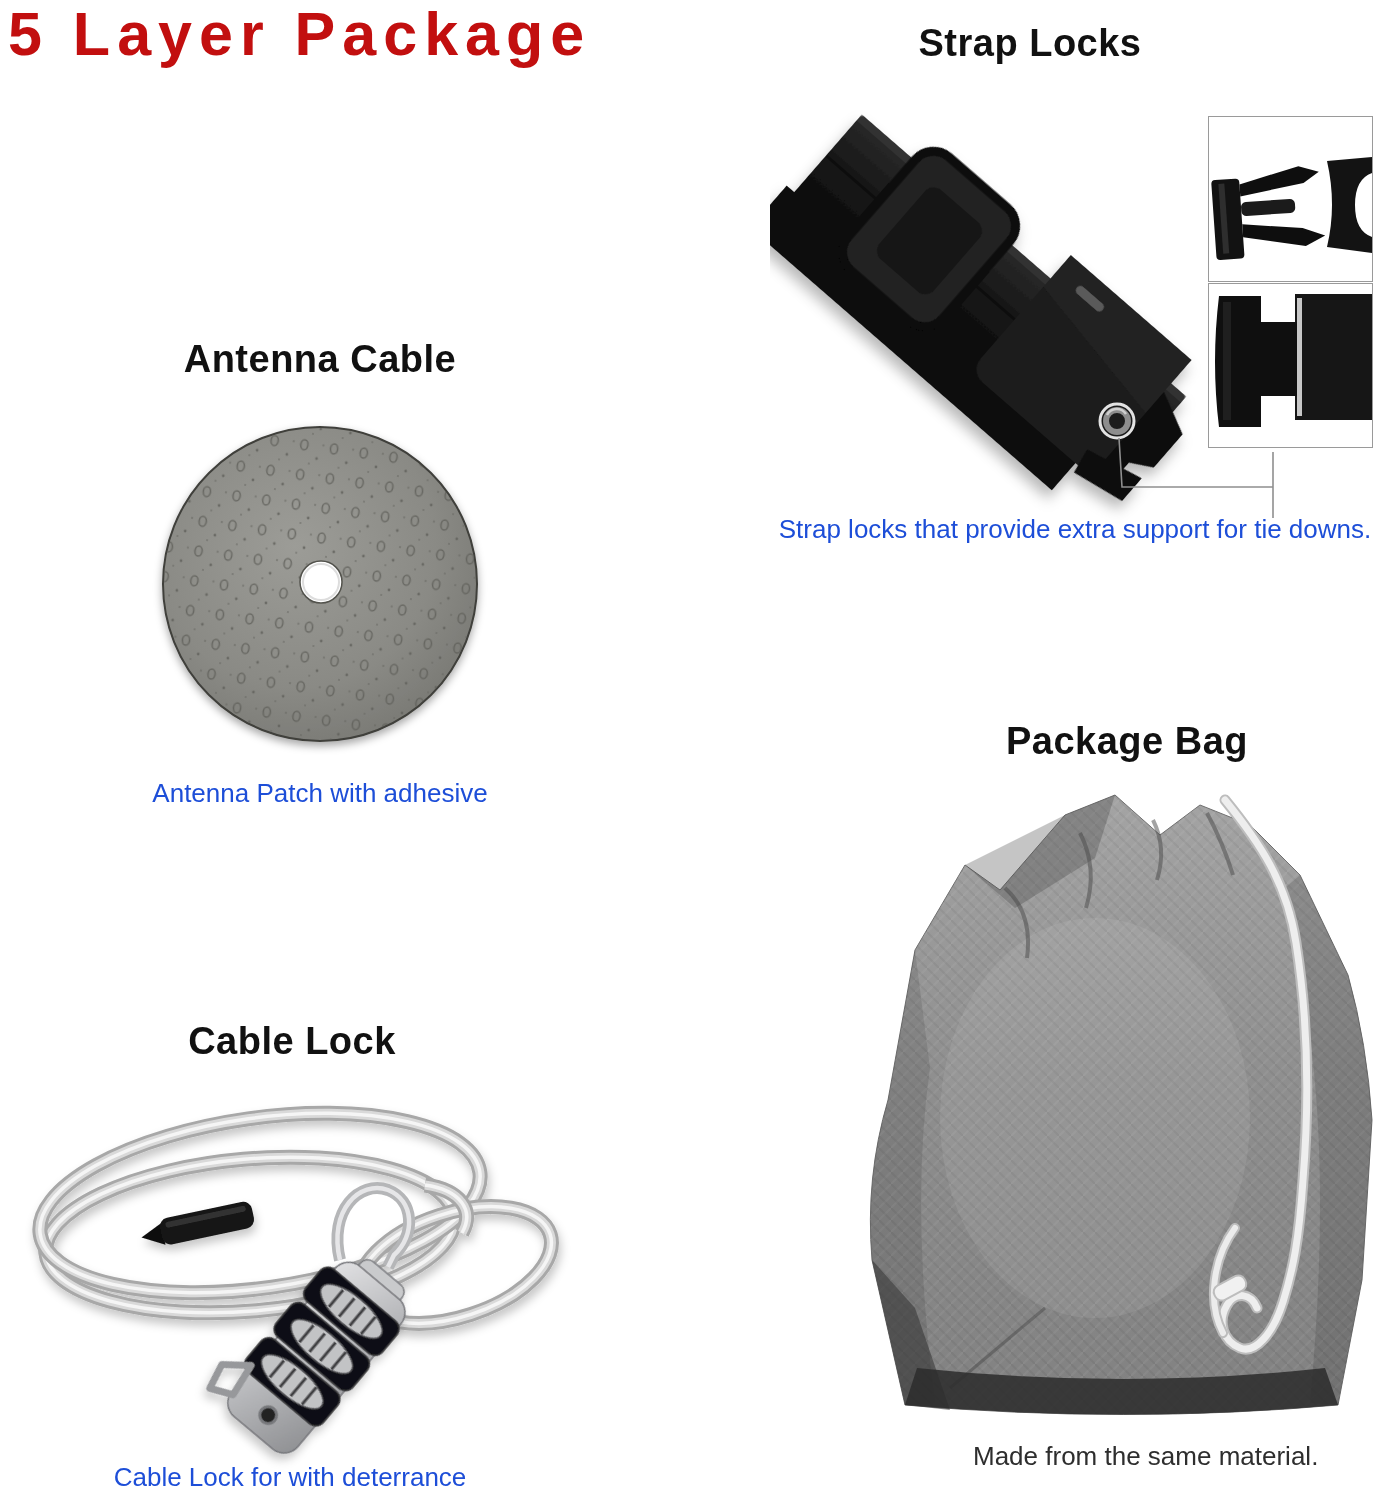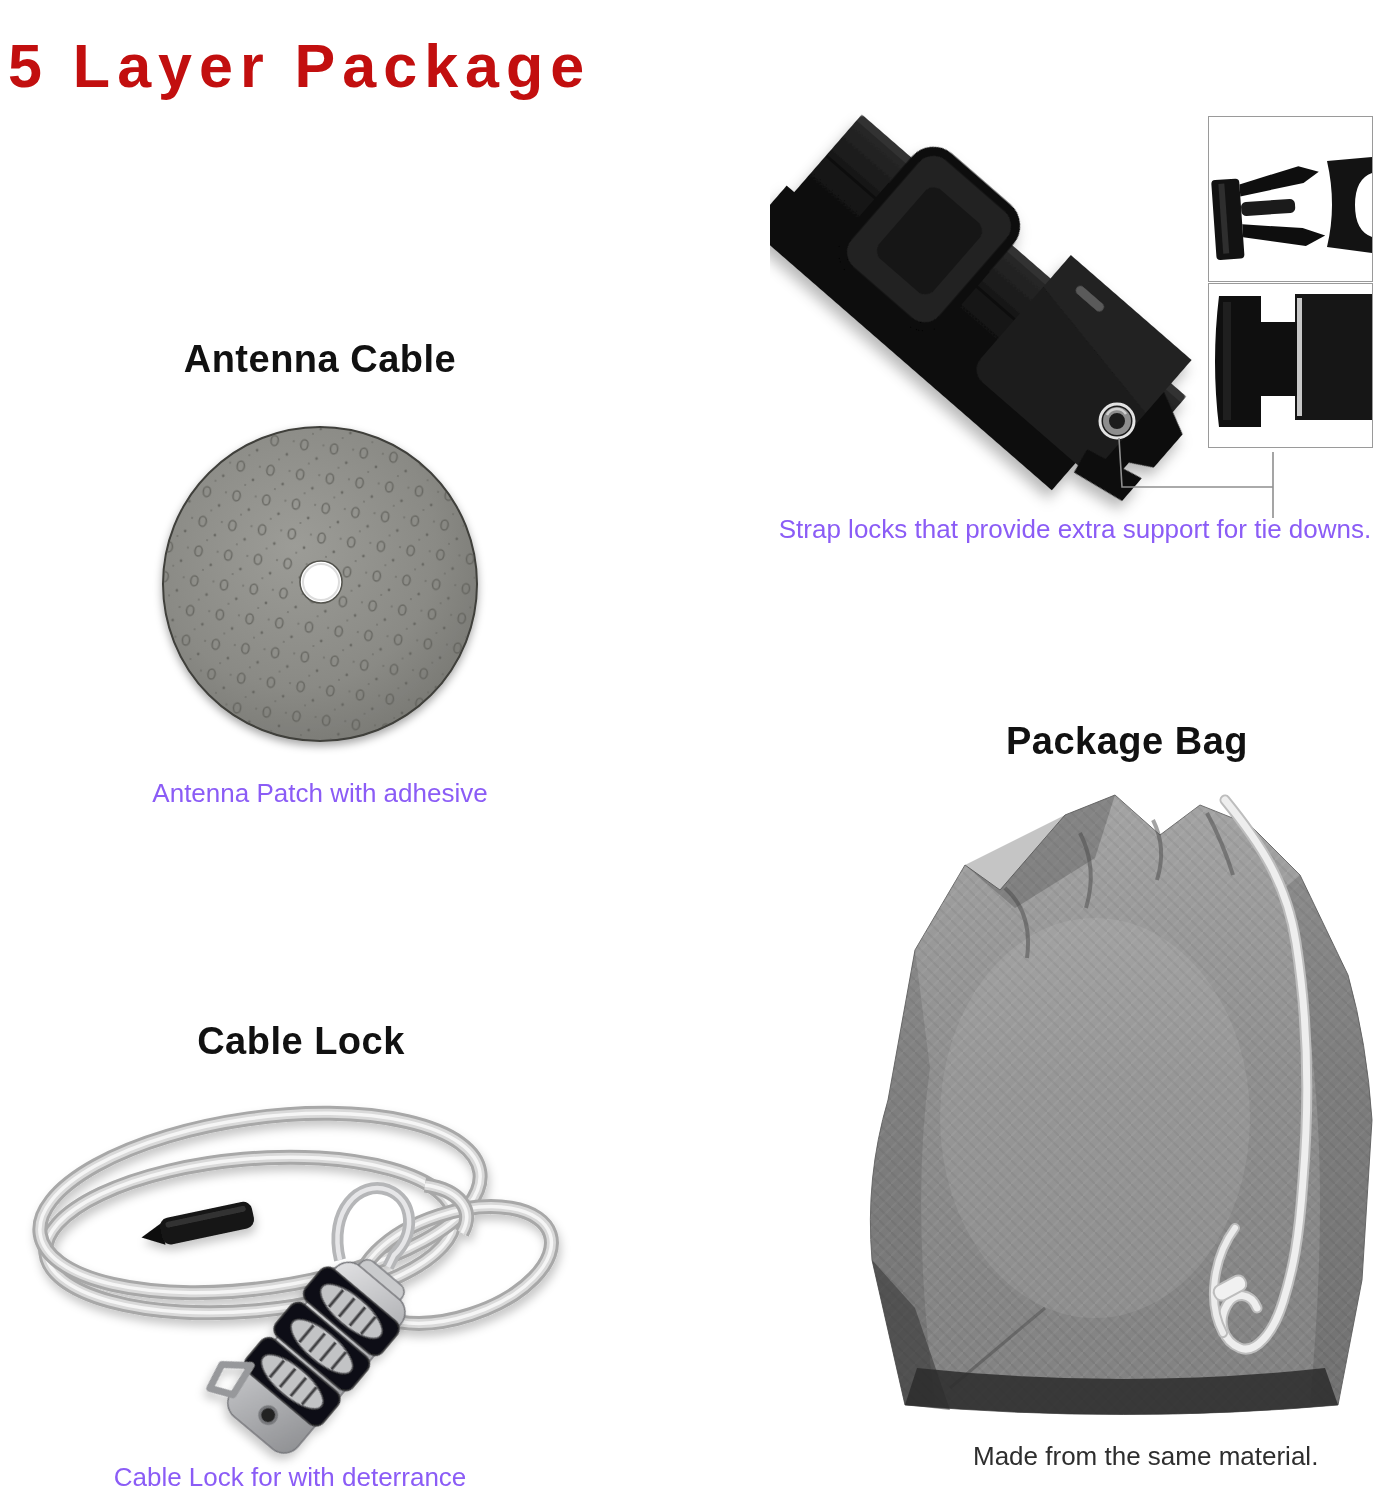--- a/index.html
+++ b/index.html
@@ -3,44 +3,45 @@
 <meta charset="utf-8">
 <style>
   html,body{margin:0;padding:0;background:#fff;}
   #stage{
     position:relative;width:1394px;height:1500px;background:#ffffff;
     font-family:"Liberation Sans", sans-serif;overflow:hidden;
   }
   .abs{position:absolute;}
   .title{
     font-size:61px;font-weight:bold;color:#c20f0f;letter-spacing:7px;
-    white-space:nowrap;line-height:64px;margin-top:32px;
+    white-space:nowrap;line-height:64px;
   }
   .heading{
     font-size:38px;font-weight:bold;color:#111111;text-align:center;
     letter-spacing:0.5px;white-space:nowrap;
   }
   .caption{
-    font-size:26px;color:#8b5cf6;text-align:center;white-space:nowrap;
+    font-size:26px;color:#1d4ed8;text-align:center;white-space:nowrap;
   }
   .caption-left{
     font-size:26px;color:#2e2e2e;text-align:left;line-height:31px;white-space:nowrap;
   }
   .inset{
     border:1px solid #9a9a9a;background:#ffffff;box-sizing:border-box;
   }
   svg{display:block;}
 </style>
 </head>
 <body>
 
 <div id="stage">
 
   <div class="abs title" style="left:8px;top:2px;">5 Layer Package</div>
 
+  <div class="abs heading" style="left:795px;top:22px;width:470px;">Strap Locks</div>
 
   <svg class="abs" style="left:770px;top:95px;" width="624" height="460" viewBox="0 0 624 460">
     <defs>
       <linearGradient id="webGrad" x1="0" y1="0" x2="0" y2="1">
         <stop offset="0" stop-color="#2a2a2a"></stop>
         <stop offset="0.5" stop-color="#161616"></stop>
         <stop offset="1" stop-color="#0b0b0b"></stop>
       </linearGradient>
       <filter id="sShadow" x="-25%" y="-25%" width="150%" height="150%">
         <feDropShadow dx="3" dy="9" stdDeviation="7" flood-color="#000000" flood-opacity="0.28"></feDropShadow>
@@ -170,21 +171,21 @@
       <g transform="translate(375,500) rotate(-28)">
         <rect x="-17" y="-8" width="34" height="16" rx="7" fill="#f1f1f1" stroke="#bdbdbd" stroke-width="2"></rect>
       </g>
     </g>
   </svg>
 
   <div class="abs caption-left" style="left:973px;top:1441px;width:420px;">
     <div>Made from the same material.</div>
   </div>
 
-  <div class="abs heading" style="left:101px;top:1020px;width:400px;">Cable Lock</div>
+  <div class="abs heading" style="left:92px;top:1020px;width:400px;">Cable Lock</div>
 
   <svg class="abs" style="left:10px;top:1085px;" width="580" height="400" viewBox="0 0 580 400">
     <defs>
       <linearGradient id="lockGrad" x1="0" y1="0" x2="1" y2="1">
         <stop offset="0" stop-color="#e2e2e4"></stop>
         <stop offset="0.55" stop-color="#b3b4b7"></stop>
         <stop offset="1" stop-color="#8e8f92"></stop>
       </linearGradient>
       <filter id="cShadow" x="-20%" y="-20%" width="140%" height="140%">
         <feDropShadow dx="2" dy="6" stdDeviation="5" flood-color="#000000" flood-opacity="0.22"></feDropShadow>

